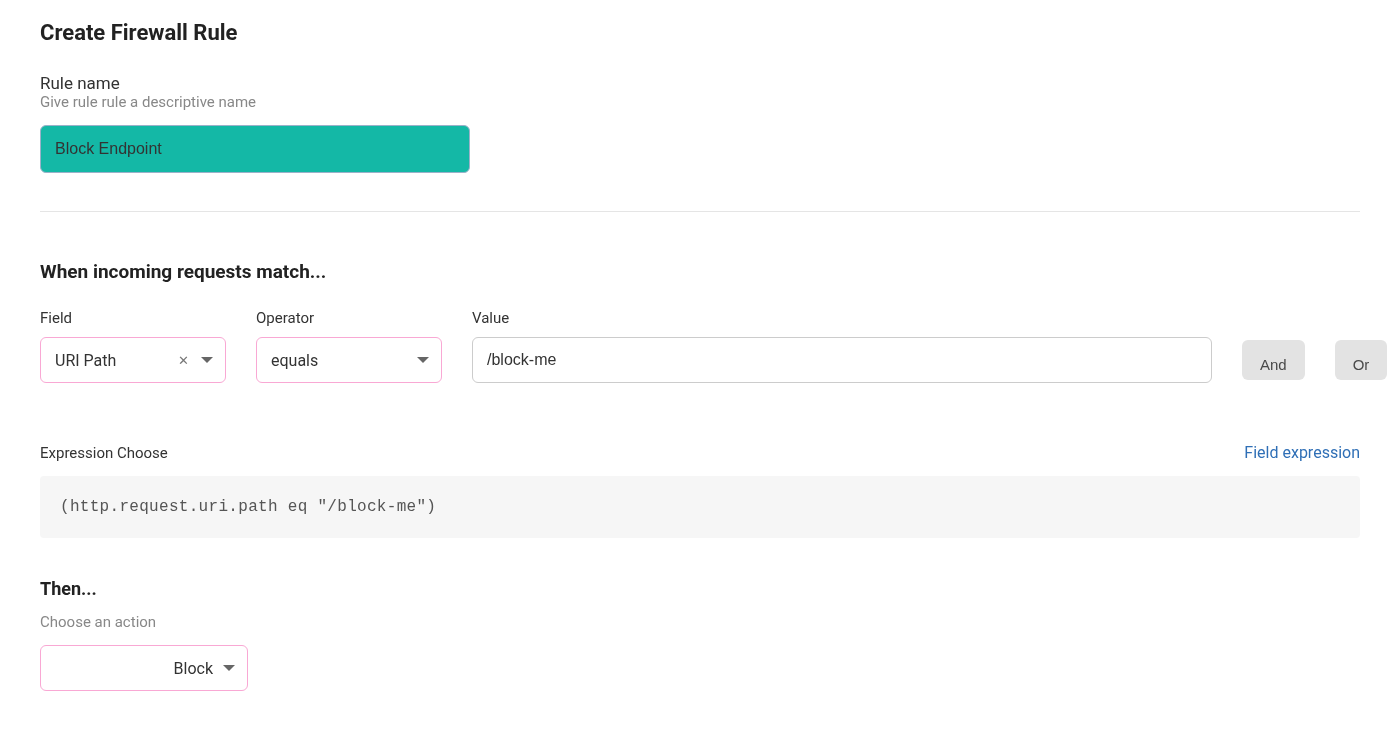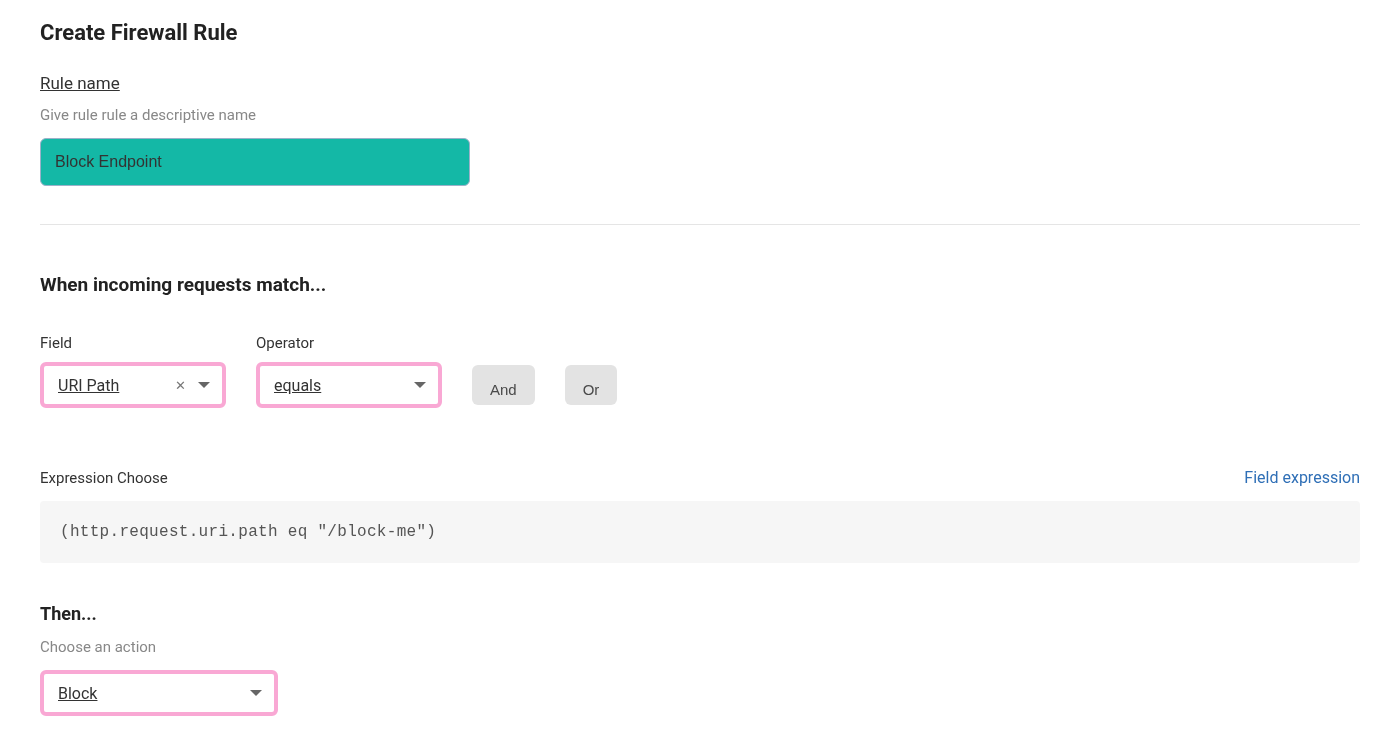--- a/index.html
+++ b/index.html
@@ -16,22 +16,21 @@
     }
     h1.page-title {
       font-size: 22px;
       font-weight: 700;
       color: #222;
       margin-bottom: 28px;
     }
     .section-label {
       font-size: 17px;
       color: #333;
-      margin-bottom: 13px;
-      text-decoration: underline;
+      margin-bottom: 0;
     }
     .section-hint {
       font-size: 15px;
       color: #888;
       margin-bottom: 14px;
     }
     .text-input {
       width: 430px;
       height: 48px;
       border: 1px solid #9bb1c9;
@@ -44,54 +43,53 @@
     }
     hr.divider {
       border: none;
       border-top: 1px solid #e5e5e5;
       margin: 38px 0 48px 0;
     }
     h2.section-heading {
       font-size: 19px;
       font-weight: 700;
       color: #222;
-      margin-bottom: 38px;
+      margin-bottom: 26px;
     }
     .match-row {
       display: flex;
       align-items: flex-end;
       gap: 30px;
       margin-bottom: 60px;
     }
     .col {
       display: flex;
       flex-direction: column;
     }
     .col-label {
       font-size: 15px;
       color: #333;
       margin-bottom: 10px;
     }
     .select-box {
       position: relative;
       height: 46px;
-      border: 4px solid #f9a8d4;
+      border: 1px solid #f9a8d4;
       border-radius: 6px;
       background: #fff;
       display: flex;
       align-items: center;
       padding: 0 14px;
       font-size: 16px;
       color: #333;
       cursor: pointer;
-      text-decoration: underline;
     }
     .field-select { width: 186px; padding-right: 52px; }
     .operator-select { width: 186px; padding-right: 34px; }
-    .action-select { width: 238px; padding-right: 34px; }
+    .action-select { width: 208px; padding-right: 34px; justify-content: flex-end; }
     .clear-x {
       position: absolute;
       right: 36px;
       font-size: 13px;
       color: #777;
       top: 50%;
       transform: translateY(-50%);
       line-height: 1;
     }
     .caret {
@@ -185,20 +183,24 @@
   </div>
 
   <div class="col">
     <div class="col-label">Operator</div>
     <div class="select-box operator-select">
       <span>equals</span>
       <span class="caret"></span>
     </div>
   </div>
 
+  <div class="col">
+    <div class="col-label">Value</div>
+    <input type="text" class="value-input" value="/block-me" style="">
+  </div>
 
   <button class="logic-btn">And</button>
   <button class="logic-btn">Or</button>
 </div>
 
 <div class="preview-header">
   <div class="preview-label">Expression Choose</div>
   <a class="edit-link">Field expression</a>
 </div>
 <div class="code-preview">(http.request.uri.path eq "/block-me")</div>

